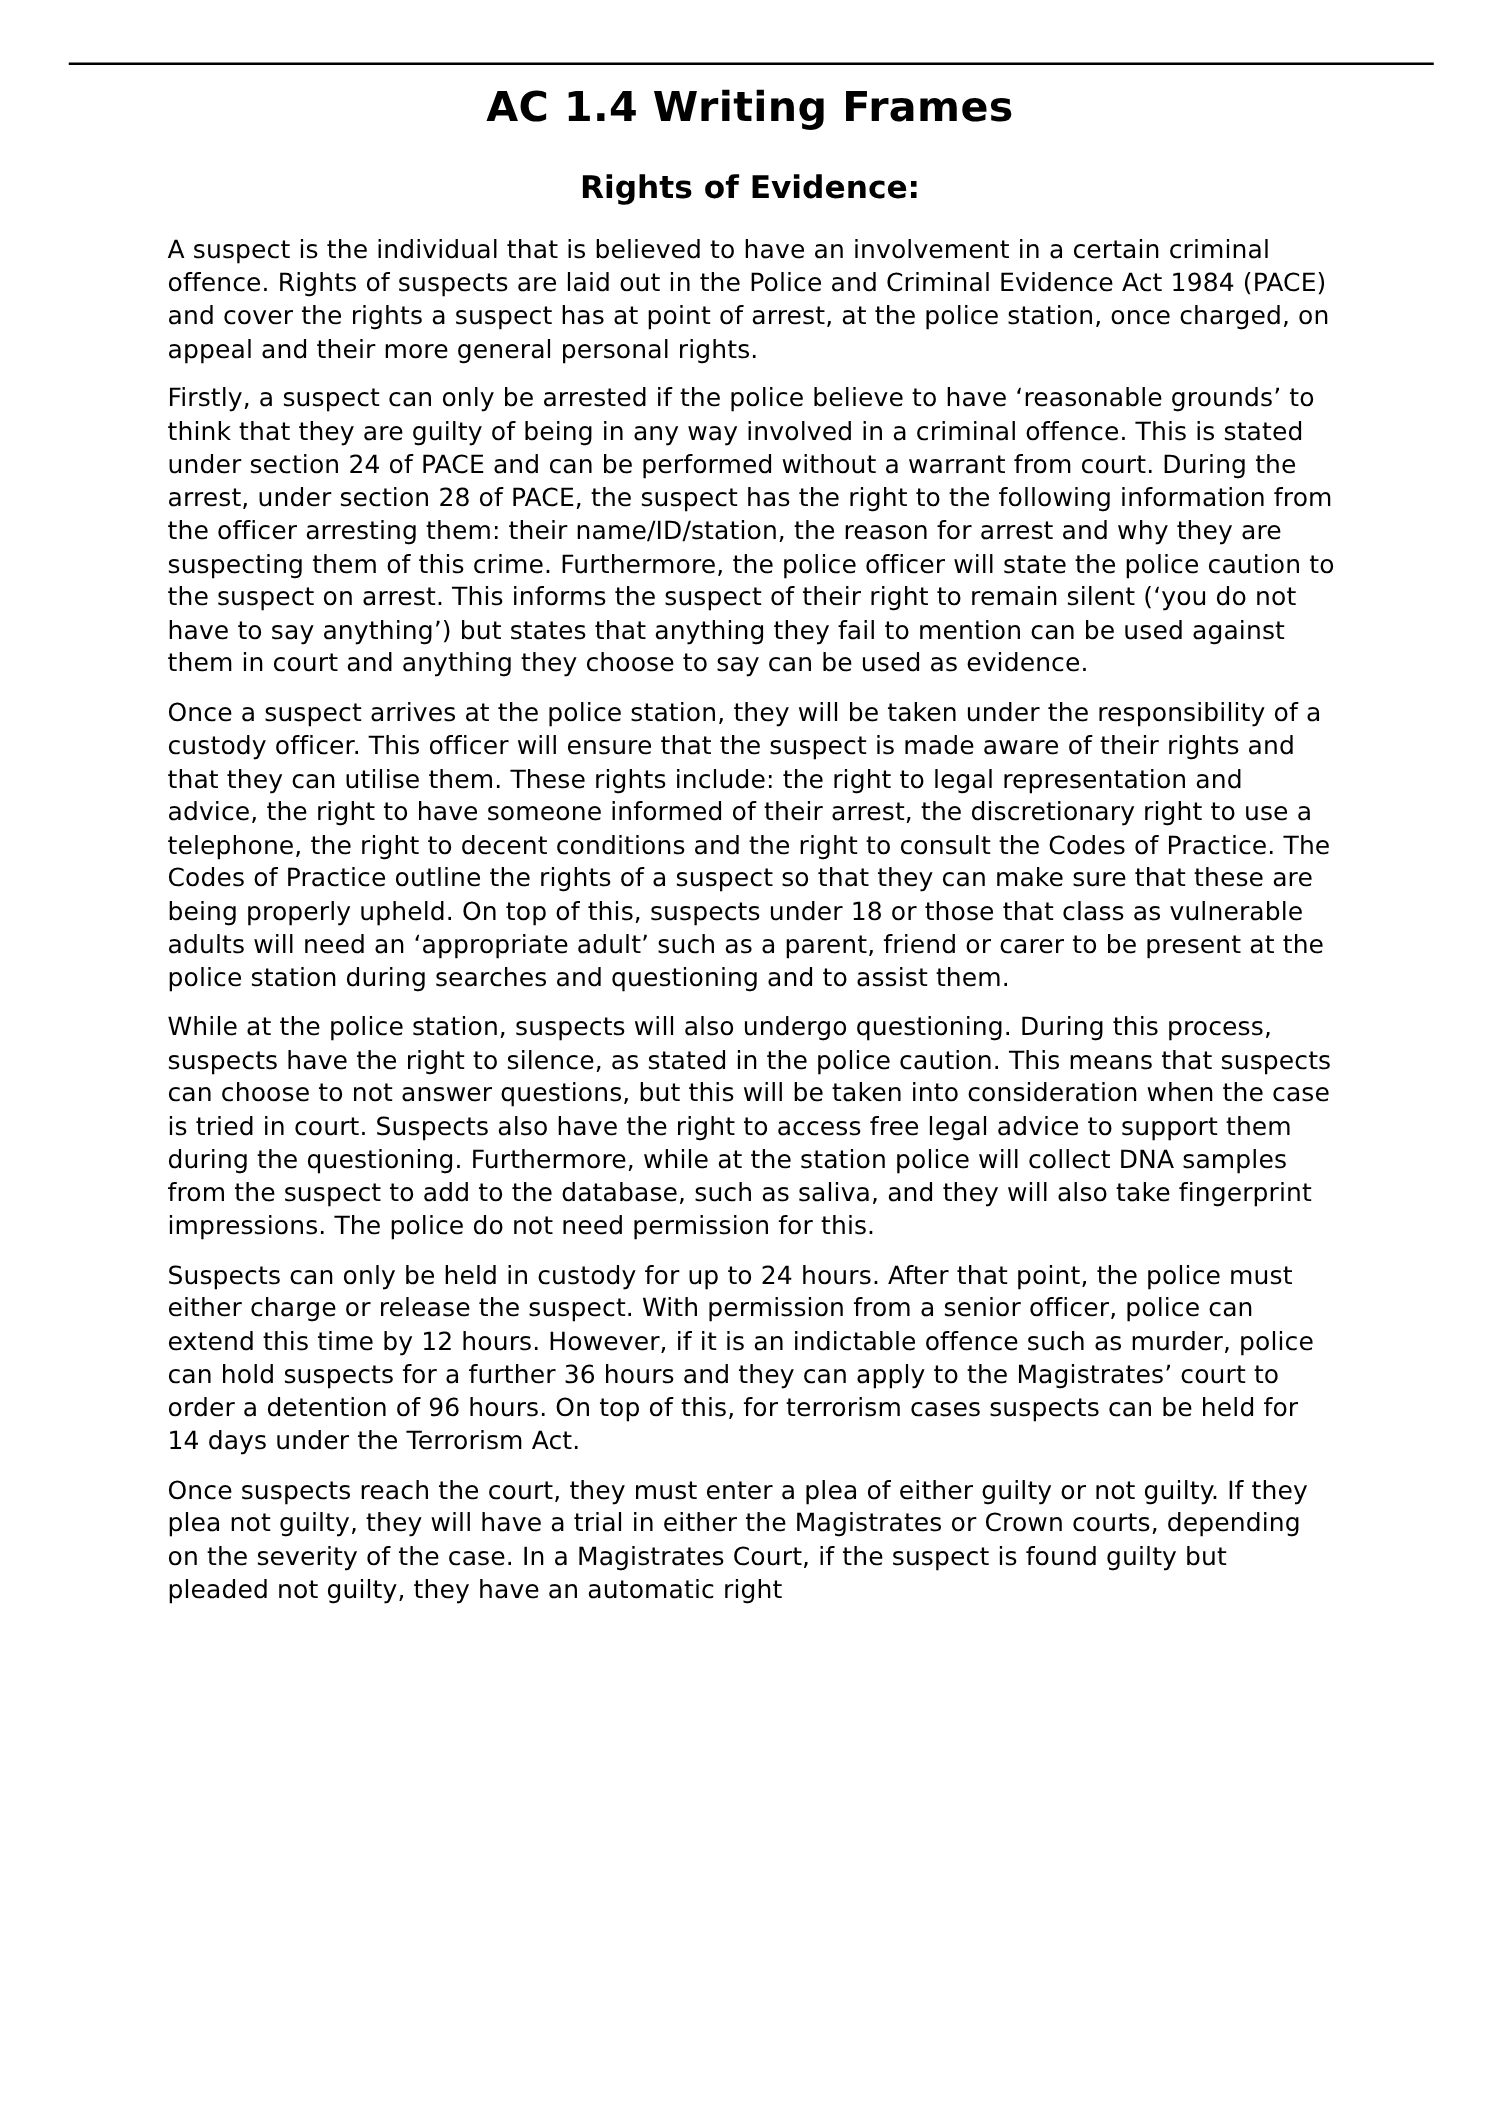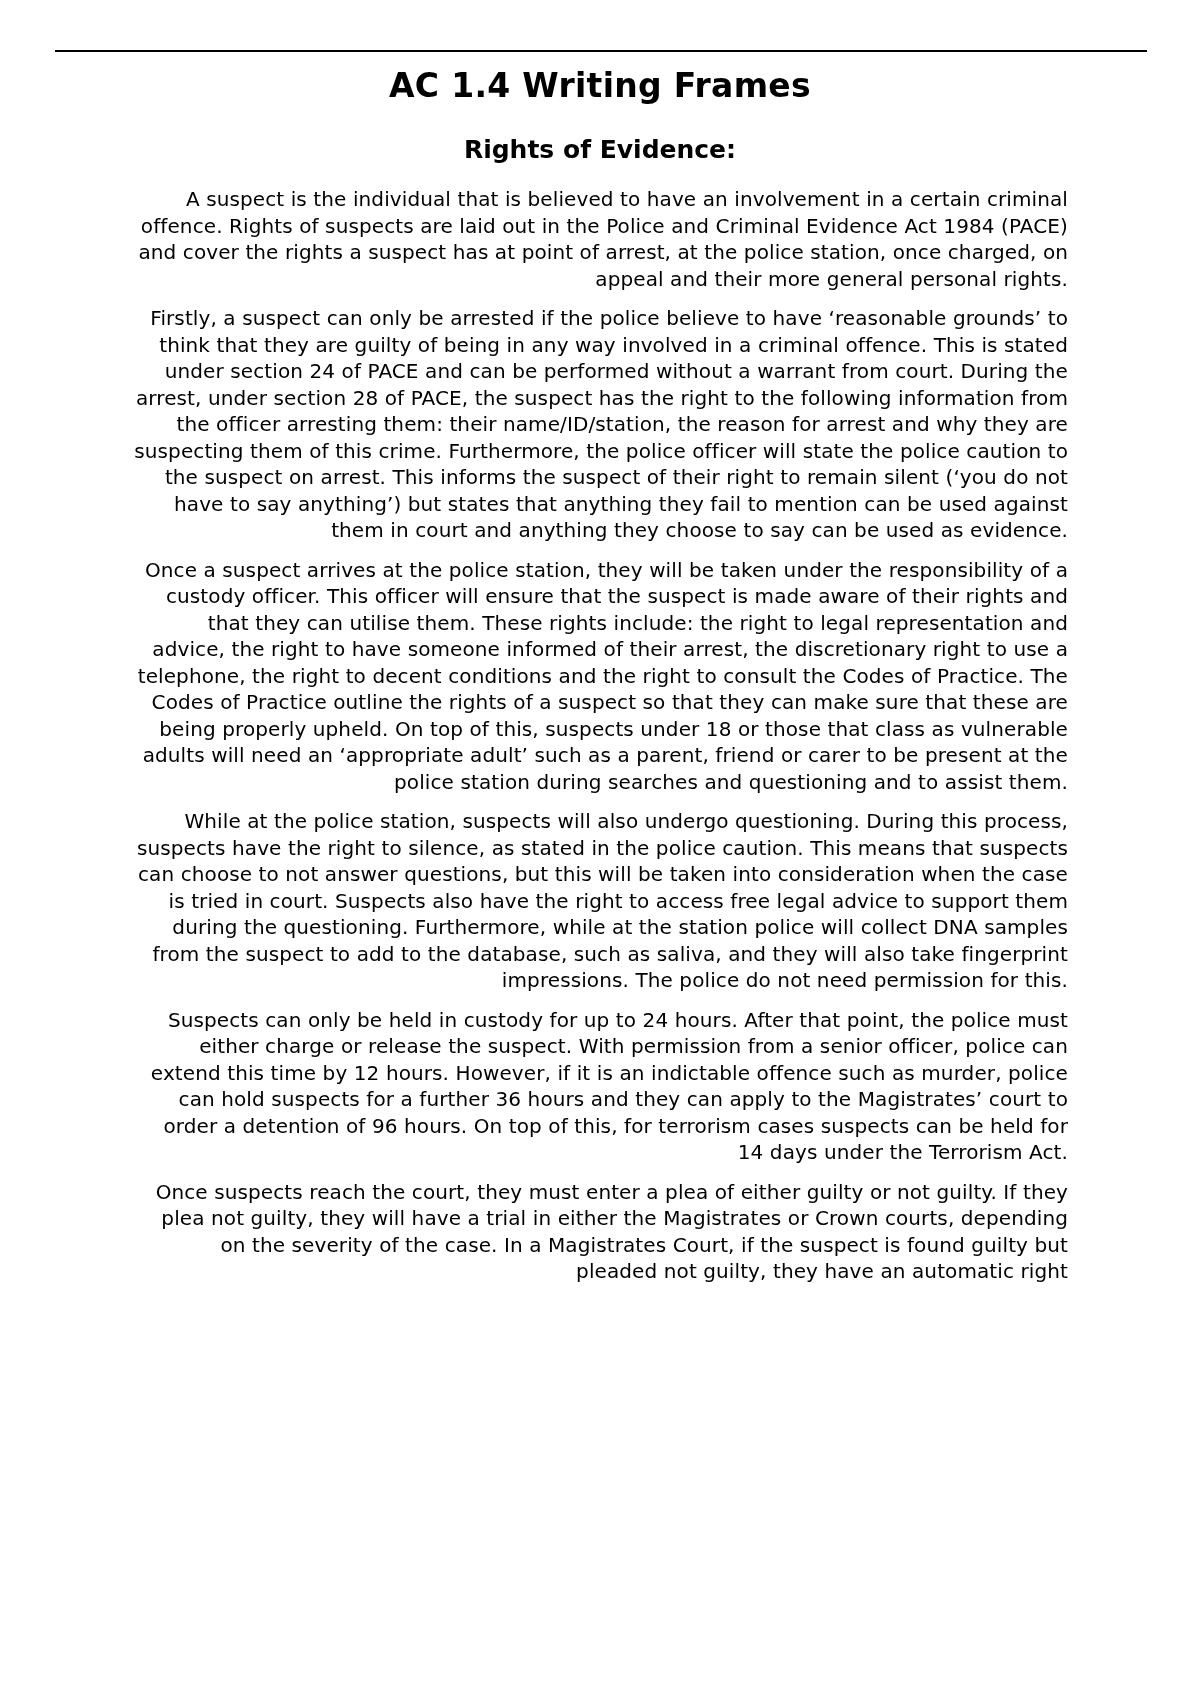--- a/index.html
+++ b/index.html
@@ -34,21 +34,21 @@
   .doc-subtitle {
     margin-top: 30px;
     text-align: center;
     font-size: 25px;
     font-weight: bold;
   }
   .content {
     margin: 22px 132px 4px 134px;
     font-size: 20px;
     line-height: 26.5px;
-    text-align: right;
+    text-align: left;
     letter-spacing: 0.1px;
   }
   .content p {
     margin-bottom: 13px;
   }
 </style>
 </head>
 <body>
 
 <div class="page">

